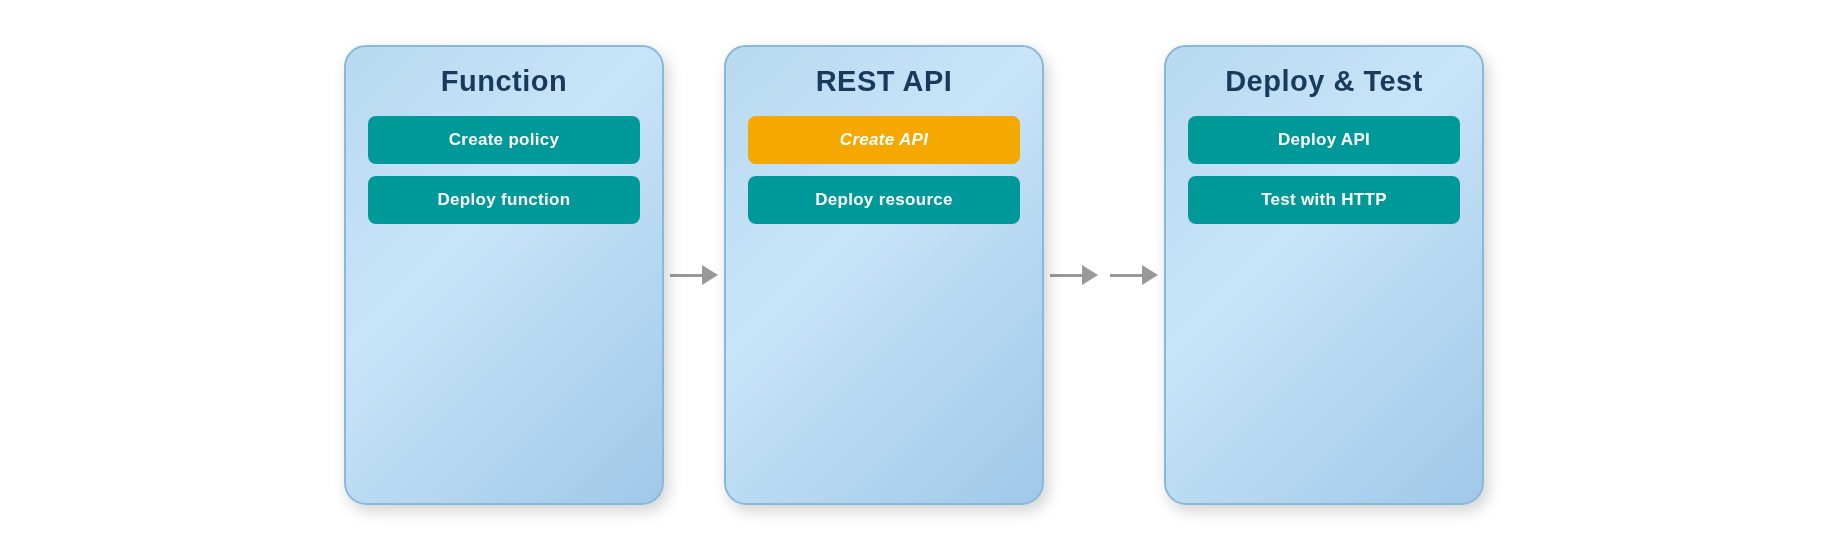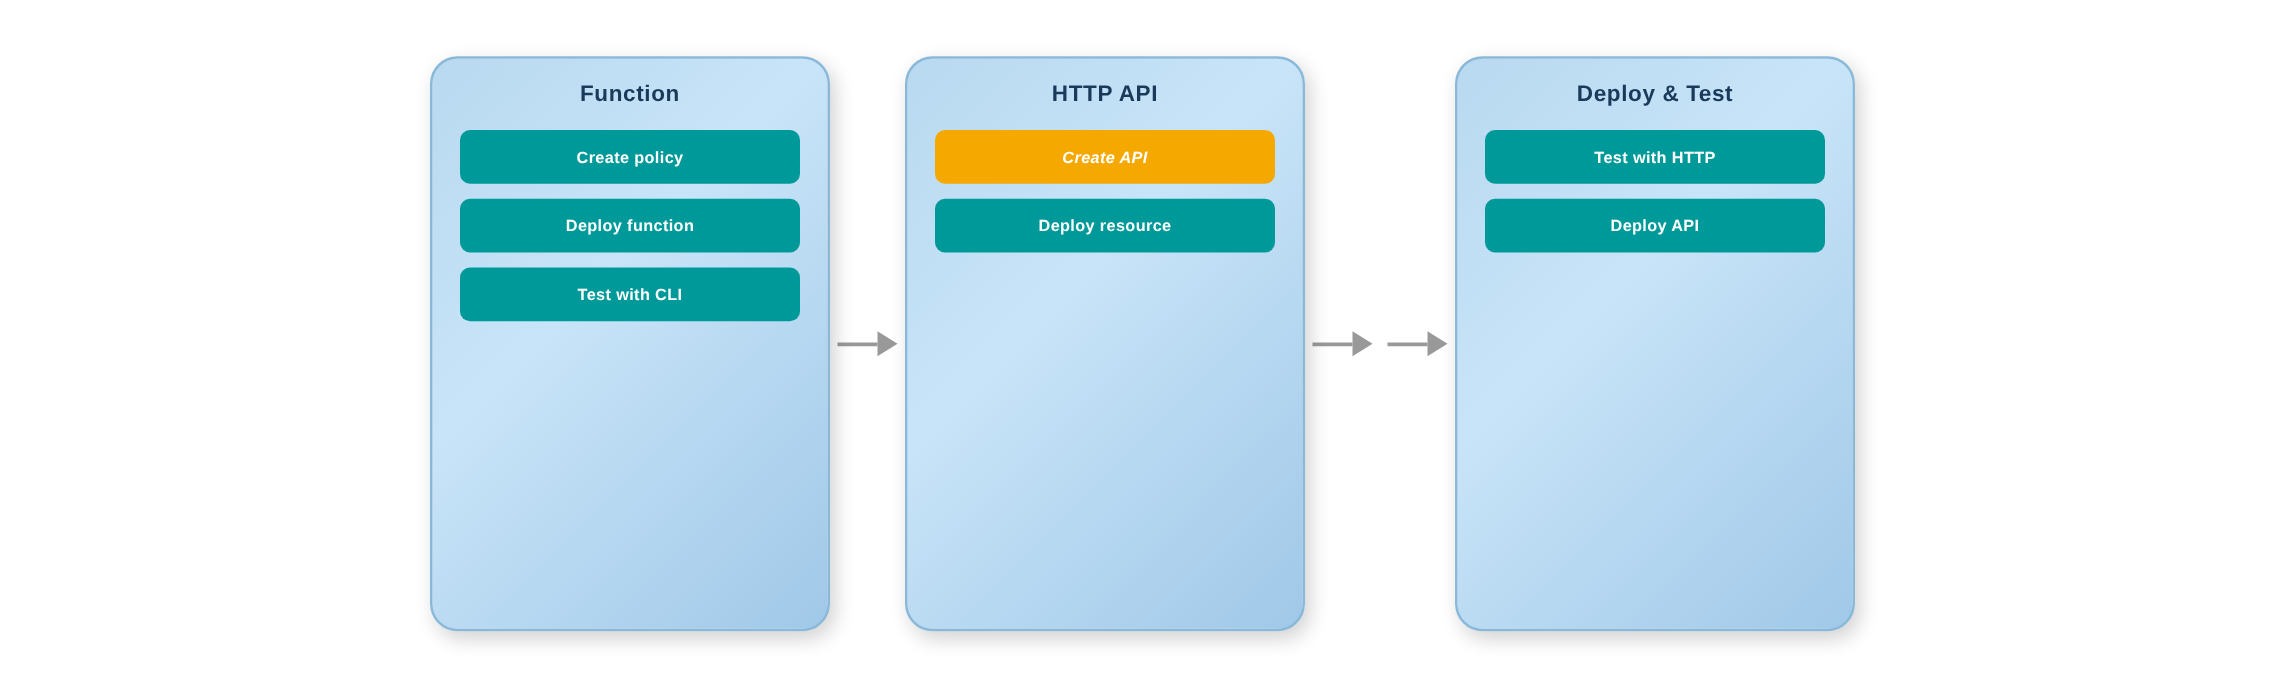--- a/index.html
+++ b/index.html
@@ -29,36 +29,36 @@
       box-shadow: 4px 6px 16px rgba(0,0,0,0.18);
       display: flex;
       flex-direction: column;
       align-items: center;
       padding: 18px 22px 22px 22px;
       gap: 12px;
       position: relative;
     }
 
     .panel-title {
-      font-size: 18px;
+      font-size: 29px;
       font-weight: 900;
       color: #1a3a5c;
       text-align: center;
       margin-bottom: 6px;
       letter-spacing: 0.5px;
     }
 
     .btn {
       width: 100%;
       padding: 14px 12px;
       border-radius: 8px;
       border: none;
       background: #009999;
       color: #ffffff;
-      font-size: 13px;
+      font-size: 17px;
       font-weight: 800;
       text-align: center;
       cursor: pointer;
       letter-spacing: 0.3px;
     }
 
     .btn-active {
       background: #f5a800;
       font-style: italic;
     }
@@ -91,43 +91,42 @@
     }
   </style>
 </head>
 <body>
 
 <div class="diagram">
 <div class="panel">
       <div class="panel-title">Function</div>
       <button class="btn">Create policy</button>
       <button class="btn">Deploy function</button>
-      <button class="btn">Test with CLI</button>
     </div>
     <div class="arrow-container">
       <div class="arrow">
         <div class="arrow-line"></div>
         <div class="arrow-head"></div>
       </div>
     </div>
     <div class="panel">
-      <div class="panel-title">HTTP API</div>
+      <div class="panel-title">REST API</div>
       <button class="btn btn-active">Create API</button>
       <button class="btn">Deploy resource</button>
     </div>
     <div class="arrow-container">
       <div class="arrow">
         <div class="arrow-line"></div>
         <div class="arrow-head"></div>
       </div>
     </div>
     <div class="arrow-container">
       <div class="arrow">
         <div class="arrow-line"></div>
         <div class="arrow-head"></div>
       </div>
     </div>
     <div class="panel">
       <div class="panel-title">Deploy &amp; Test</div>
+      <button class="btn">Deploy API</button>
       <button class="btn">Test with HTTP</button>
-      <button class="btn">Deploy API</button>
     </div>
   </div>
 
 </body></html>

